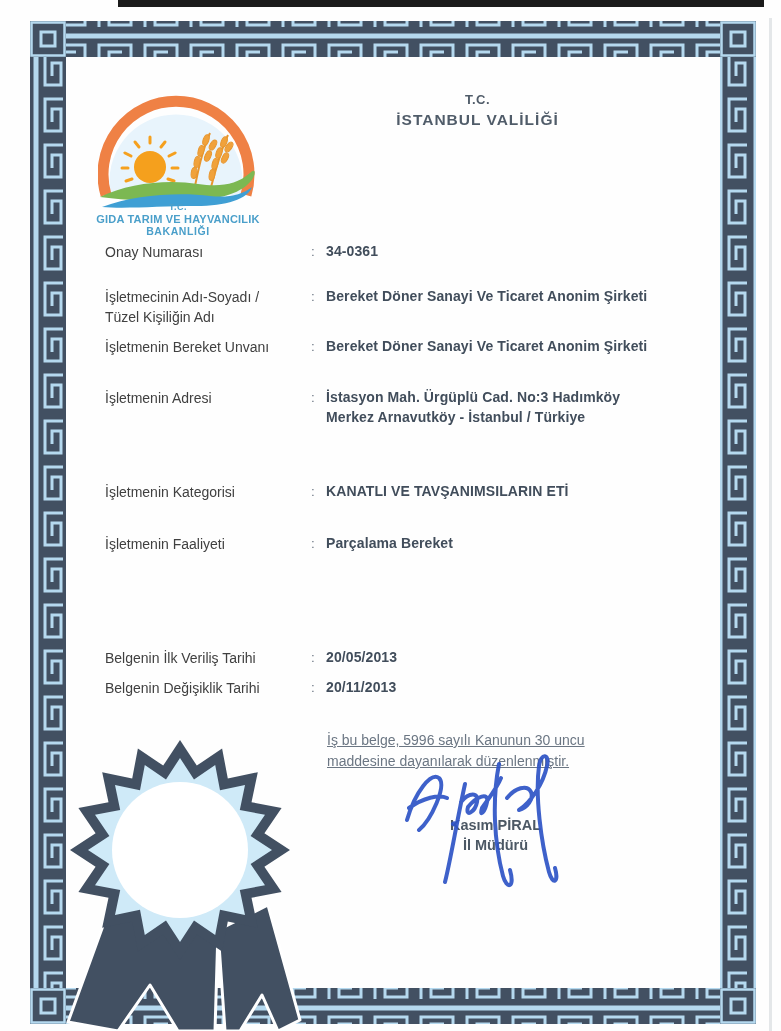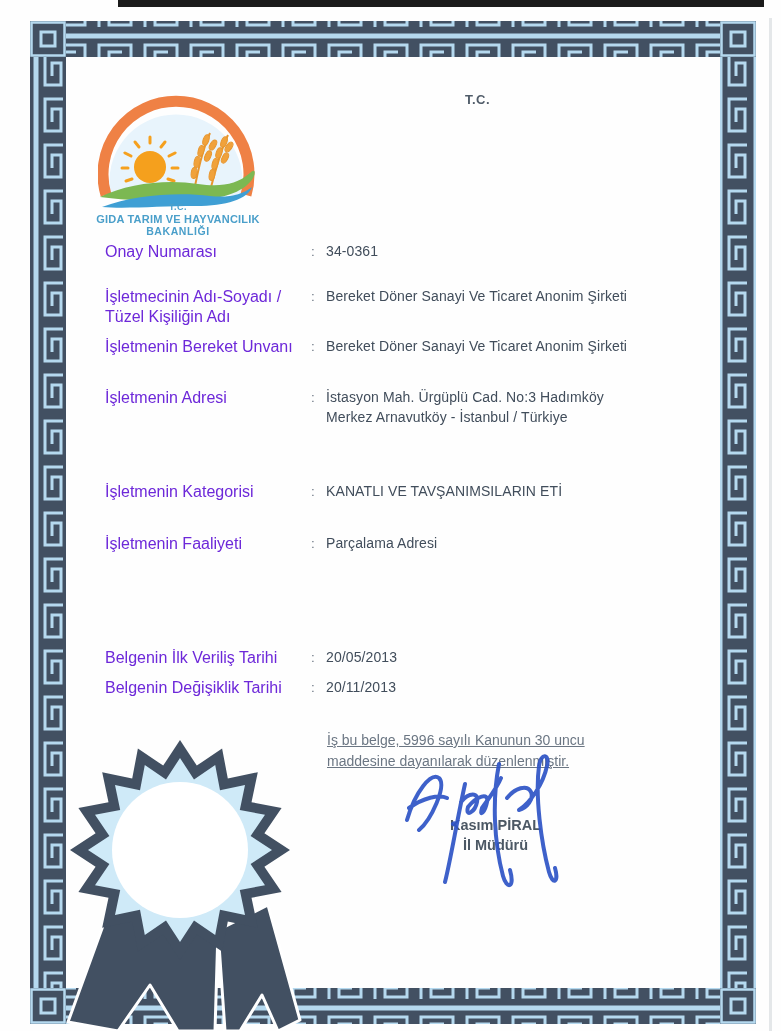--- a/index.html
+++ b/index.html
@@ -21,24 +21,24 @@
   .logo-text .lt3{font-size:10.5px;line-height:12px;letter-spacing:.6px;}
   
   .header{position:absolute;left:200px;top:91px;width:555px;text-align:center;
     color:#505c69;font-weight:bold;z-index:2;}
   .header .h-tc{font-size:13px;line-height:18px;letter-spacing:.5px;}
   .header .h-line{font-size:15.5px;line-height:22.5px;letter-spacing:1px;}
   
   .row{position:absolute;left:105px;width:610px;z-index:2;}
   .r1{top:242px}.r2{top:287px}.r3{top:337px}.r4{top:388px}
   .r5{top:482px}.r6{top:534px}.r7{top:648px}.r8{top:678px}
-  .flabel{position:absolute;left:0;top:0;width:205px;font-size:16px;color:#6d28d9;
+  .flabel{position:absolute;left:0;top:0;width:205px;font-size:14px;color:#404040;
     line-height:20px;white-space:pre-line;}
   .fsep{position:absolute;left:206px;top:0;font-size:13.5px;color:#6d7884;line-height:20px;}
-  .fvalue{position:absolute;left:221px;top:-1px;width:398px;font-size:14px;font-weight:normal;
+  .fvalue{position:absolute;left:221px;top:-1px;width:398px;font-size:14px;font-weight:bold;
     color:#414d5b;line-height:20px;white-space:pre-line;letter-spacing:.1px;}
   
   .legal-note{position:absolute;left:327px;top:730px;width:348px;font-size:14px;
     color:#6b7683;line-height:21px;white-space:pre-line;z-index:2;text-decoration:underline;}
   .signatory{position:absolute;left:418px;top:815px;width:155px;text-align:center;
     color:#4c5864;font-weight:bold;font-size:14.5px;line-height:20px;z-index:3;}
   .sig-svg{position:absolute;left:395px;top:750px;width:185px;height:145px;z-index:5;}
   
   .rosette{position:absolute;left:55px;top:725px;width:260px;height:306px;z-index:4;}
 </style>
@@ -126,20 +126,21 @@
     <path d="M4,112 C36,100 80,97 112,101 C130,103 144,100 154,92 C150,104 128,111 98,111 C62,111 28,114 4,112 Z" fill="#3f9fd4"></path>
   </svg>
   <div class="logo-text">
     <div class="lt1">T.C.</div>
     <div class="lt2">GIDA TARIM VE HAYVANCILIK</div>
     <div class="lt3">BAKANLIĞI</div>
   </div>
 
   <div class="header">
     <div class="h-tc">T.C.</div>
+    <div class="h-line">İSTANBUL VALİLİĞİ</div>
   </div>
 
   <div class="row r1">
     <div class="flabel">Onay Numarası</div>
     <div class="fsep">:</div>
     <div class="fvalue">34-0361</div>
   </div>
   <div class="row r2">
     <div class="flabel">İşletmecinin Adı-Soyadı /
 Tüzel Kişiliğin Adı</div>
@@ -158,21 +159,21 @@
 Merkez Arnavutköy - İstanbul / Türkiye</div>
   </div>
   <div class="row r5">
     <div class="flabel">İşletmenin Kategorisi</div>
     <div class="fsep">:</div>
     <div class="fvalue">KANATLI VE TAVŞANIMSILARIN ETİ</div>
   </div>
   <div class="row r6">
     <div class="flabel">İşletmenin Faaliyeti</div>
     <div class="fsep">:</div>
-    <div class="fvalue">Parçalama Adresi</div>
+    <div class="fvalue">Parçalama Bereket</div>
   </div>
   <div class="row r7">
     <div class="flabel">Belgenin İlk Veriliş Tarihi</div>
     <div class="fsep">:</div>
     <div class="fvalue">20/05/2013</div>
   </div>
   <div class="row r8">
     <div class="flabel">Belgenin Değişiklik Tarihi</div>
     <div class="fsep">:</div>
     <div class="fvalue">20/11/2013</div>

